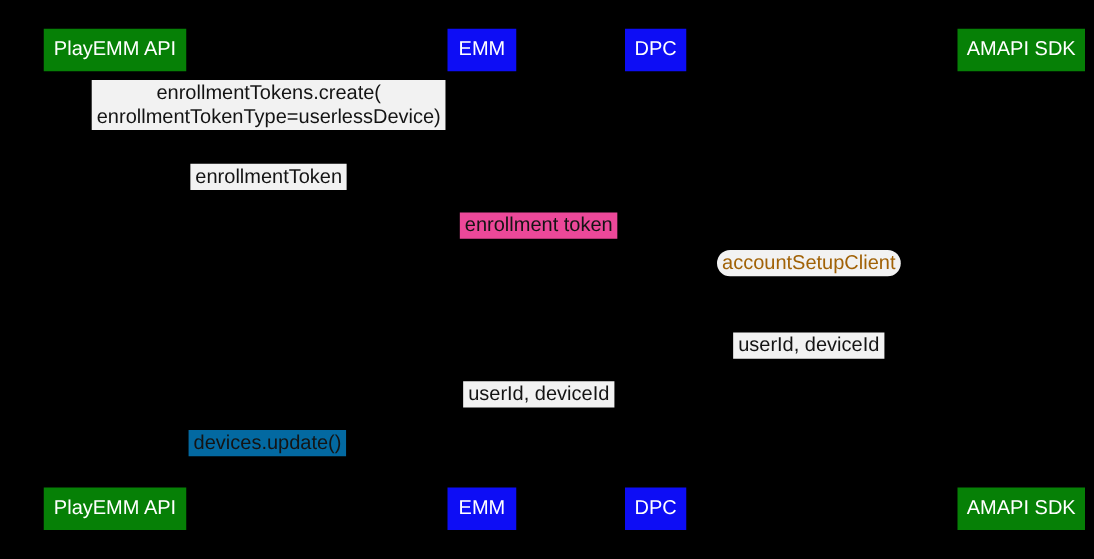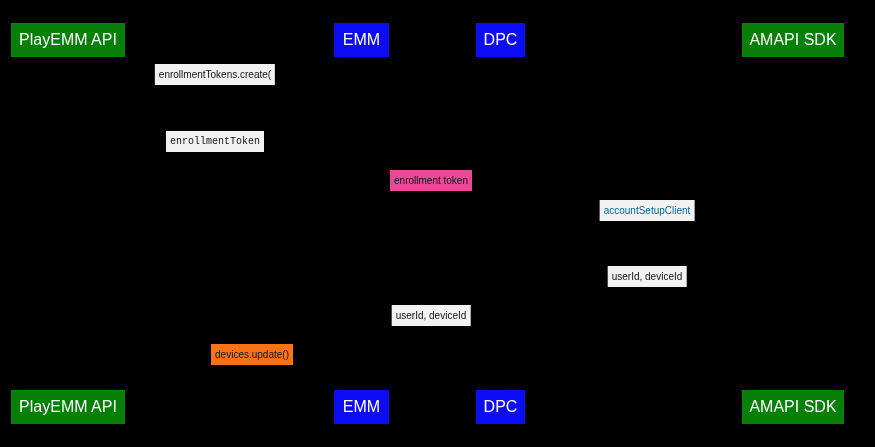--- a/index.html
+++ b/index.html
@@ -10,59 +10,61 @@
     overflow:hidden;
     font-family:"Liberation Sans", sans-serif;
   }
   .actor{
     position:absolute;
     height:34px;
     display:flex;align-items:center;justify-content:center;
     color:#ffffff;
     font-size:16px;
     white-space:nowrap;
+    margin-left:24px;
   }
   .msg{
     position:absolute;
     transform:translateX(-50%);
     background:#f2f2f2;
     color:#141414;
-    font-size:10px;
+    font-size:16px;
     line-height:19px;
     text-align:center;
     padding:1px 4px;
     white-space:nowrap;
   }
 </style>
 </head>
 <body>
 
 <div class="stage" id="stage" style="background: rgb(0, 0, 0);">
     <div class="actor" style="left: 11px; top: 23px; width: 114px; height: 34px; background: rgb(6, 128, 6); color: rgb(255, 255, 255);">PlayEMM API</div>
     <div class="actor" style="left: 11px; top: 390px; width: 114px; height: 34px; background: rgb(6, 128, 6); color: rgb(255, 255, 255);">PlayEMM API</div>
     <div class="actor" style="left: 334px; top: 23px; width: 55px; height: 34px; background: rgb(13, 13, 245); color: rgb(255, 255, 255);">EMM</div>
     <div class="actor" style="left: 334px; top: 390px; width: 55px; height: 34px; background: rgb(13, 13, 245); color: rgb(255, 255, 255);">EMM</div>
     <div class="actor" style="left: 476px; top: 23px; width: 49px; height: 34px; background: rgb(13, 13, 245); color: rgb(255, 255, 255);">DPC</div>
     <div class="actor" style="left: 476px; top: 390px; width: 49px; height: 34px; background: rgb(13, 13, 245); color: rgb(255, 255, 255);">DPC</div>
     <div class="actor" style="left: 742px; top: 23px; width: 102px; height: 34px; background: rgb(6, 128, 6); color: rgb(255, 255, 255);">AMAPI SDK</div>
     <div class="actor" style="left: 742px; top: 390px; width: 102px; height: 34px; background: rgb(6, 128, 6); color: rgb(255, 255, 255);">AMAPI SDK</div>
     <div class="msg" style="left: 215px; top: 64px; background: rgb(242, 242, 242); color: rgb(20, 20, 20);">
       <div>enrollmentTokens.create(</div>
+      <div>enrollmentTokenType=userlessDevice)</div>
     </div>
-    <div class="msg" style="left: 215px; top: 131px; background: rgb(242, 242, 242); color: rgb(20, 20, 20); font-family: Liberation Mono, monospace;">
+    <div class="msg" style="left: 215px; top: 131px; background: rgb(242, 242, 242); color: rgb(20, 20, 20);">
       <div>enrollmentToken</div>
     </div>
     <div class="msg" style="left: 431px; top: 170px; background: #ec4899; color: rgb(20, 20, 20);">
       <div>enrollment token</div>
     </div>
-    <div class="msg" style="left: 647px; top: 200px; background: rgb(242, 242, 242); color: #0369a1;">
+    <div class="msg" style="left: 647px; top: 200px; background: rgb(242, 242, 242); color: #a16207; border-radius: 18px;">
       <div>accountSetupClient</div>
     </div>
     <div class="msg" style="left: 647px; top: 266px; background: rgb(242, 242, 242); color: rgb(20, 20, 20);">
       <div>userId, deviceId</div>
     </div>
     <div class="msg" style="left: 431px; top: 305px; background: rgb(242, 242, 242); color: rgb(20, 20, 20);">
       <div>userId, deviceId</div>
     </div>
-    <div class="msg" style="left: 214px; top: 344px; background: #f97316; color: rgb(20, 20, 20); margin-left: 38px;">
+    <div class="msg" style="left: 214px; top: 344px; background: #0369a1; color: rgb(20, 20, 20);">
       <div>devices.update()</div>
     </div>
   </div>
 
 </body></html>

